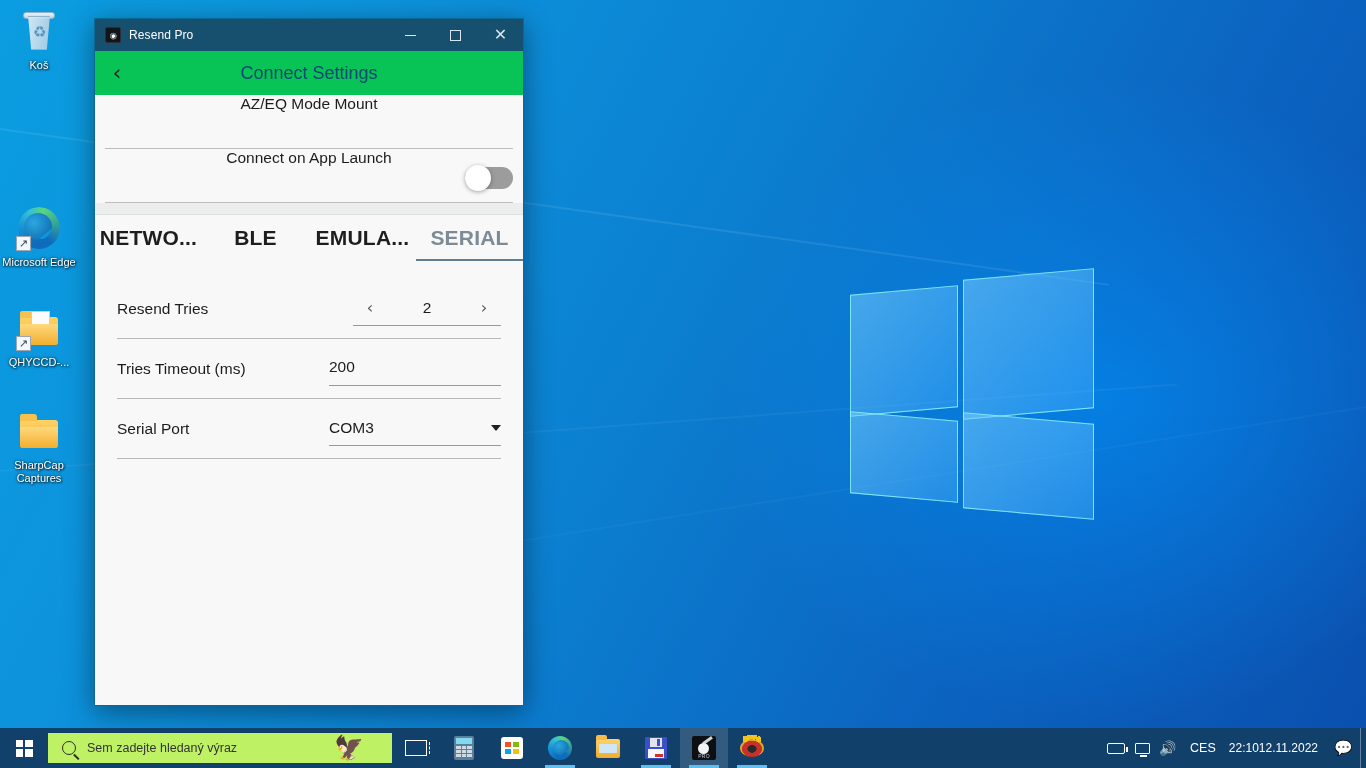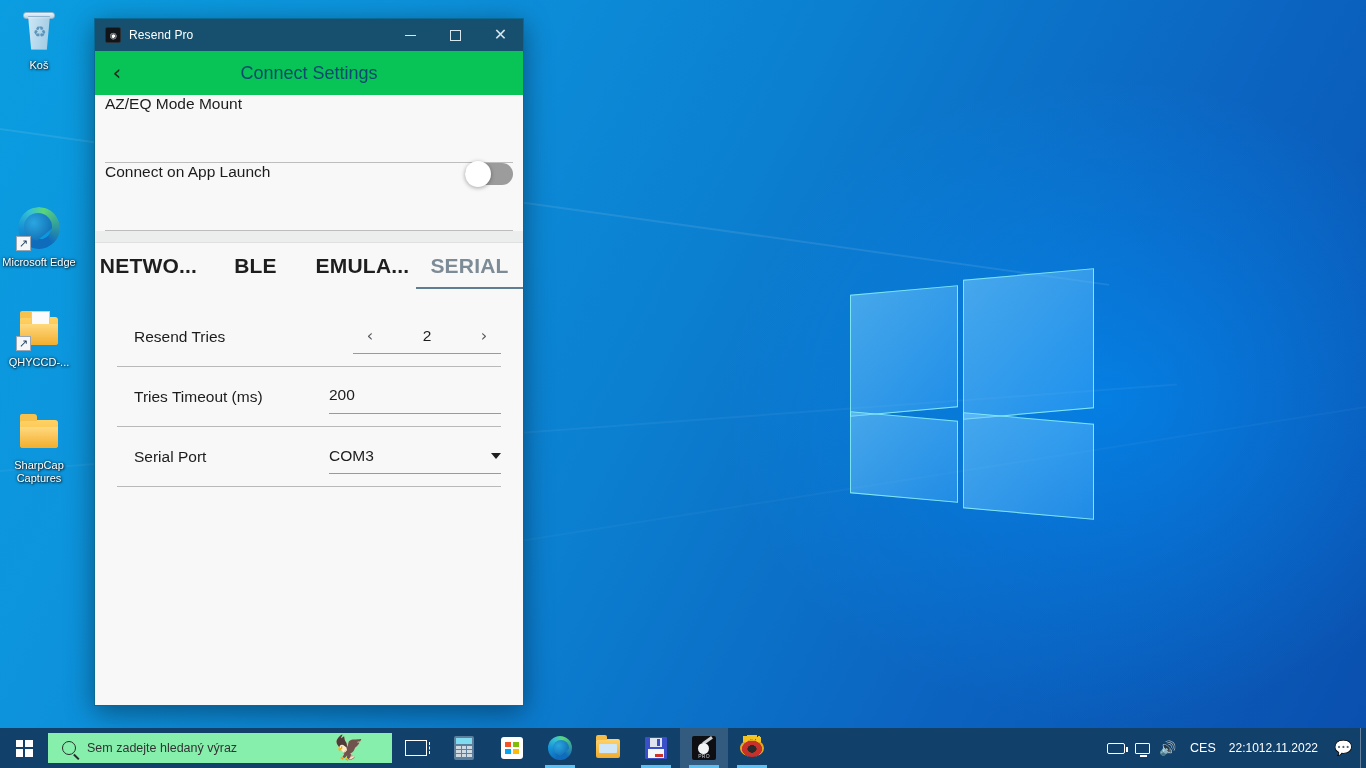--- a/index.html
+++ b/index.html
@@ -207,24 +207,26 @@
     left: 0; right: 0;
     text-align: center;
     font-size: 18px;
     color: #0c4a6e;
     pointer-events: none;
   }
 
   
   #top-settings { flex: 0 0 auto; background: #f8f8f8; padding: 0 10px; }
   .setting-row {
-    height: 68px;
-    display: flex;
+    height: 54px;
+    display: flex;
+    align-items: center;
     border-bottom: 1px solid #bdbdbd;
     position: relative;
+    flex-direction: column;
   }
   .setting-label {
     font-size: 15.5px;
     color: #1c1c1c;
   }
   #dropdown-mode {
     margin-left: auto;
     width: 194px; height: 38px;
     background: #ffffff;
     box-shadow: 0 1px 3px rgba(0,0,0,0.22);
@@ -304,21 +306,20 @@
   .form-row {
     height: 60px;
     display: flex;
     align-items: center;
     border-bottom: 1px solid #b9b9b9;
     position: relative;
   }
   .form-label {
     font-size: 15.5px;
     color: #1c1c1c;
-    margin-left: 17px;
   }
 
   
   #stepper-resend {
     margin-left: auto;
     width: 148px;
     height: 34px;
     display: flex;
     align-items: center;
     justify-content: space-between;
@@ -383,21 +384,21 @@
     width: 17px; height: 17px;
     display: grid;
     grid-template-columns: 1fr 1fr;
     grid-template-rows: 1fr 1fr;
     gap: 2px;
   }
   .start-grid span { background: #ffffff; display: block; }
 
   #search-box {
     width: 344px; height: 30px;
-    background: #86efac;
+    background: #bef264;
     display: flex;
     align-items: center;
     position: relative;
     overflow: hidden;
   }
   #search-icon {
     margin-left: 14px;
     width: 14px; height: 14px;
     border: 1.6px solid #2b2b2b;
     border-radius: 50%;

